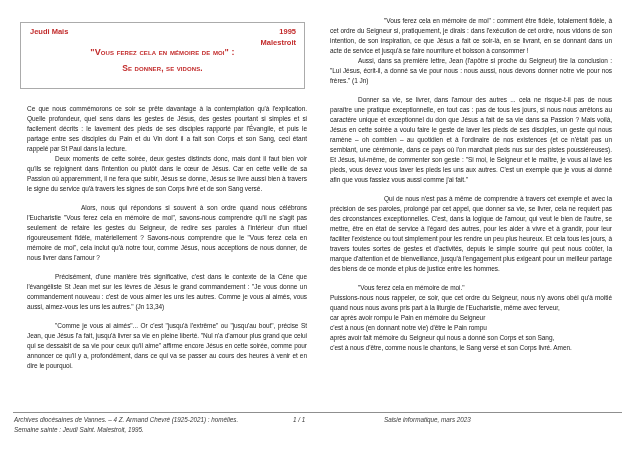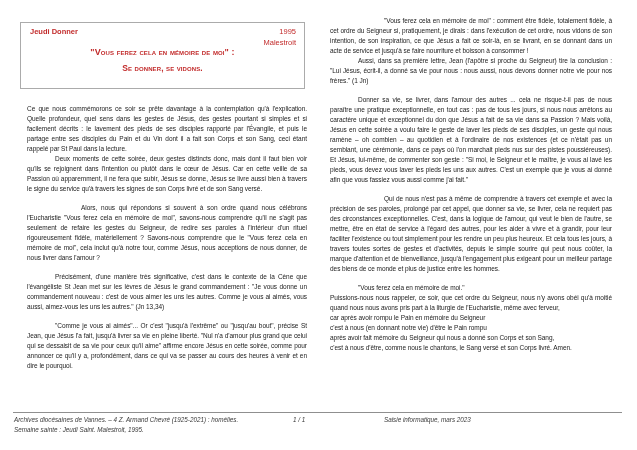--- a/index.html
+++ b/index.html
@@ -23,21 +23,21 @@
     border: 1px solid #ababab;
     background: #ffffff;
   }
   .hdr-date {
     position: absolute; left: 9px; top: 4px;
     color: #c22b2b; font-weight: bold; font-size: 7.5px;
   }
   .hdr-right {
     position: absolute; right: 8px; top: 4px;
     text-align: right;
-    color: #c22b2b; font-weight: normal; font-size: 7.5px;
+    color: #c22b2b; font-weight: bold; font-size: 7.5px;
     line-height: 10.5px;
   }
   .title-line1 {
     position: absolute; left: 0; right: 0; top: 24px;
     text-align: center;
     color: #c22b2b; font-weight: bold;
     font-variant: small-caps;
     font-size: 9px; letter-spacing: 0.1px;
   }
   .title-line2 {
@@ -79,21 +79,21 @@
   .footer-pagenum { left: 293px; top: 416px; }
   .footer-line2 { left: 14px; top: 426px; }
   .footer-right { left: 384px; top: 416px; }
 </style>
 </head>
 <body>
 
 <div class="page">
 
   <div class="header-box">
-    <div class="hdr-date">Jeudi Donner</div>
+    <div class="hdr-date">Jeudi Mais</div>
     <div class="hdr-right">
       <div>1995</div>
       <div>Malestroit</div>
     </div>
     <div class="title-line1">"Vous ferez cela en mémoire de moi" :</div>
     <div class="title-line2">Se donner, se vidons.</div>
   </div>
 
   <div class="col col-left">
       <p class="para ind0">Ce que nous commémorons ce soir se prête davantage à la contemplation qu'à l'explication. Quelle profondeur, quel sens dans les gestes de Jésus, des gestes pourtant si simples et si facilement décrits : le lavement des pieds de ses disciples rapporté par l'Évangile, et puis le partage entre ses disciples du Pain et du Vin dont il a fait son Corps et son Sang, ceci étant rappelé par St Paul dans la lecture.</p>

